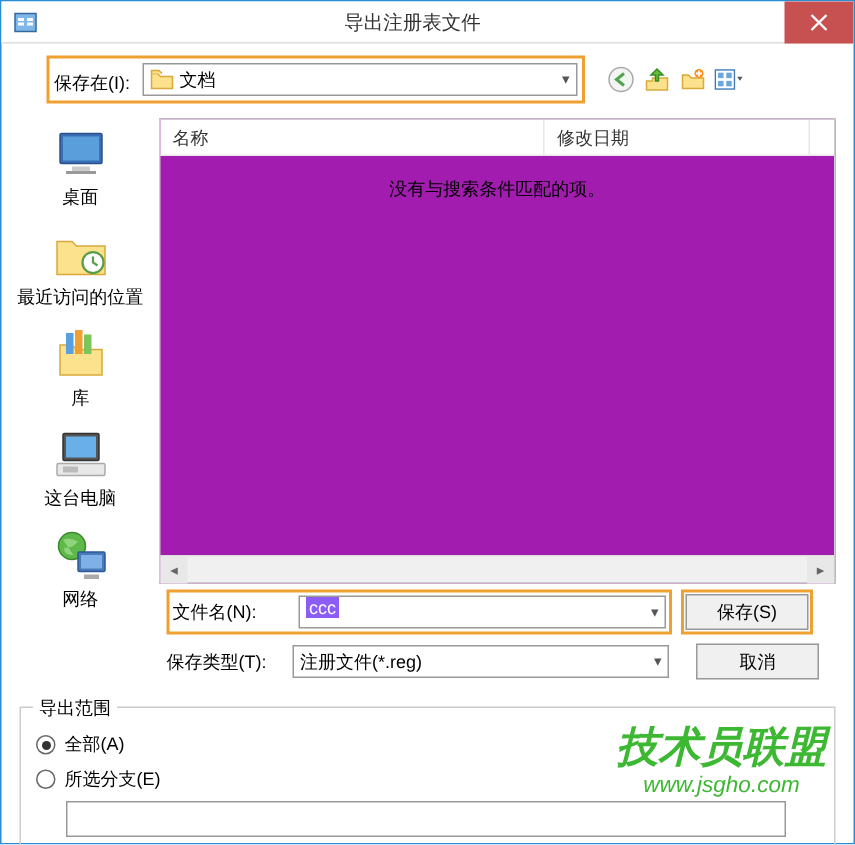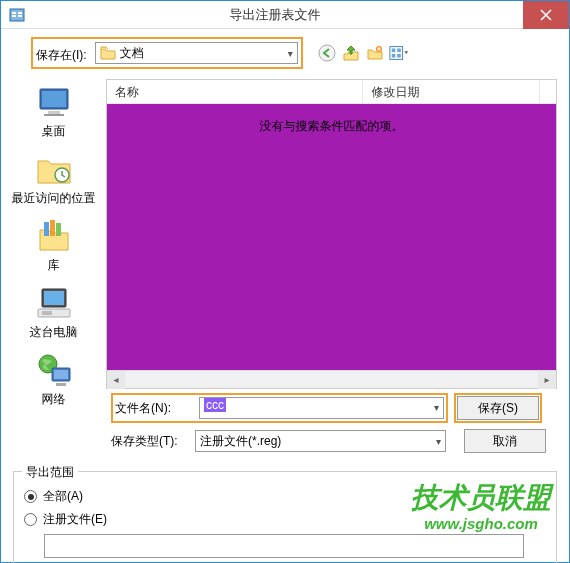--- a/index.html
+++ b/index.html
@@ -6,21 +6,21 @@
 body { font-family: "Microsoft YaHei", "SimSun", sans-serif; font-size: 12px; background: #fff; }
 .window { width: 570px; height: 563px; border: 1px solid #2a8dd4; background: #fff; position: relative; }
 .titlebar { height: 28px; background: #fff; display: flex; align-items: center; border-bottom: 1px solid #ddd; }
 .title-icon { width: 20px; height: 20px; margin-left: 6px; display: flex; align-items: center; justify-content: center; }
 .title-text { flex: 1; text-align: center; font-size: 13px; color: #333; }
 .close-btn { width: 46px; height: 28px; background: #c75050; color: #fff; display: flex; align-items: center; justify-content: center; font-size: 14px; cursor: pointer; }
 
 .toolbar-row { display: flex; align-items: center; padding: 8px 10px 10px 30px; gap: 6px; }
 .savein-label { font-size: 12px; color: #000; }
 .savein-box { border: 2px solid #f0a030; padding: 3px; display: flex; align-items: flex-end; gap: 8px; }
-.savein-dropdown { width: 203px; height: 22px; border: 1px solid #999; display: flex; align-items: center; padding: 0 4px; background: #fff; position: relative; }
+.savein-dropdown { width: 290px; height: 22px; border: 1px solid #999; display: flex; align-items: center; padding: 0 4px; background: #fff; position: relative; }
 .savein-dropdown .folder-ico { width: 16px; height: 14px; margin-right: 4px; }
 .savein-dropdown .dd-arrow { position: absolute; right: 4px; font-size: 10px; color: #555; }
 .nav-icons { display: flex; align-items: center; gap: 4px; margin-left: 8px; }
 .nav-icon { width: 20px; height: 20px; display: flex; align-items: center; justify-content: center; cursor: pointer; }
 
 .main-area { display: flex; height: 310px; }
 .sidebar { width: 105px; padding: 4px 0; display: flex; flex-direction: column; align-items: center; gap: 10px; }
 .sidebar-item { display: flex; flex-direction: column; align-items: center; gap: 2px; cursor: pointer; }
 .sidebar-item .icon { width: 40px; height: 38px; display: flex; align-items: center; justify-content: center; }
 .sidebar-item .label { font-size: 12px; color: #000; text-align: center; }
@@ -50,21 +50,21 @@
 
 .export-group { margin: 8px 12px; border: 1px solid #ccc; padding: 10px 10px 14px; position: relative; }
 .group-title { position: absolute; top: -8px; left: 8px; background: #fff; padding: 0 4px; font-size: 12px; }
 .radio-row { display: flex; align-items: center; margin: 6px 0; gap: 6px; }
 .radio { width: 13px; height: 13px; border: 1px solid #666; border-radius: 50%; display: flex; align-items: center; justify-content: center; }
 .radio.checked::after { content: ''; width: 6px; height: 6px; background: #333; border-radius: 50%; }
 .branch-input { width: 480px; height: 24px; border: 1px solid #999; margin-top: 4px; margin-left: 20px; background: #fff; }
 
 .watermark { position: absolute; bottom: 30px; right: 18px; pointer-events: none; }
 .wm-text { font-size: 28px; font-weight: bold; font-style: italic; color: #3db833; text-shadow: 1px 1px 0 #fff, -1px -1px 0 #fff; }
-.wm-url { display:block; font-size: 15px; font-weight: bold; font-style: italic; color: #3db833; text-align: center; margin-top: -2px; }
+.wm-url { display:block; font-size: 15px; font-weight: normal; font-style: italic; color: #3db833; text-align: center; margin-top: -2px; }
 </style>
 </head>
 <body>
 
 <div class="window">
 
   <div class="titlebar">
     <div class="title-icon">
       <svg width="16" height="16" viewBox="0 0 16 16">
           <rect x="1" y="2" width="14" height="12" fill="#7fb8e8" stroke="#35689b"></rect>
@@ -226,21 +226,21 @@
   </div>
 
   <div class="export-group">
     <span class="group-title">导出范围</span>
     <div class="radio-row">
       <span class="radio checked"></span>
       <span>全部(A)</span>
     </div>
     <div class="radio-row">
       <span class="radio"></span>
-      <span>注册文件(E)</span>
+      <span>所选分支(E)</span>
     </div>
     <div class="branch-input"></div>
   </div>
 
   <div class="watermark">
     <span class="wm-text">技术员联盟</span>
     <span class="wm-url">www.jsgho.com</span>
   </div>
 
 </div>

